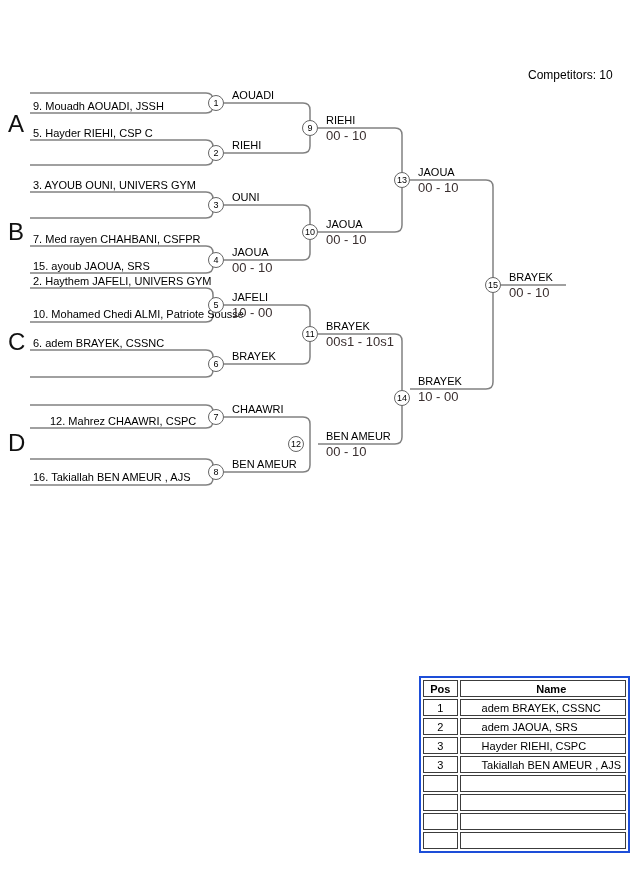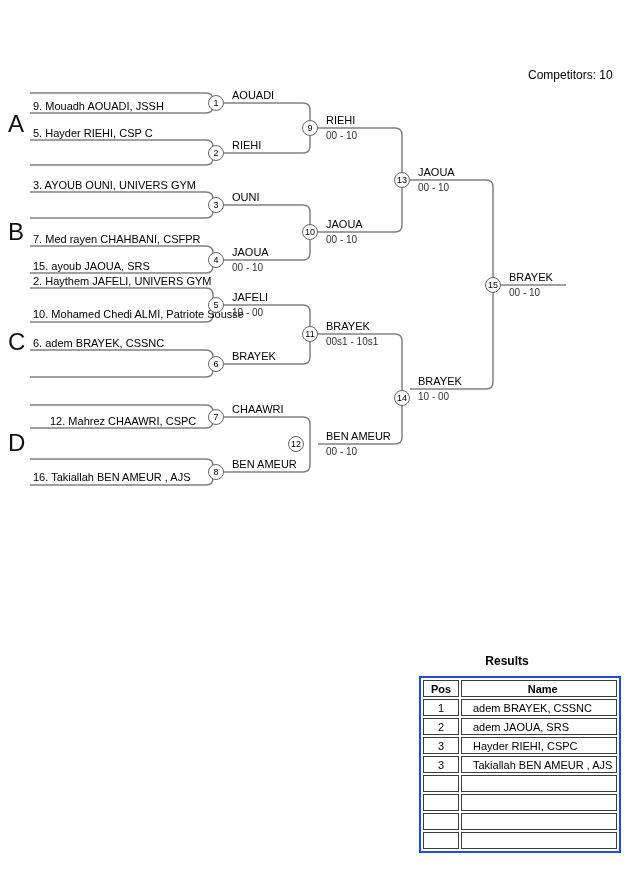--- a/index.html
+++ b/index.html
@@ -5,31 +5,31 @@
   html,body{margin:0;padding:0;background:#fff;}
   #page{position:relative;width:630px;height:891px;background:#fff;
         font-family:"Liberation Sans",sans-serif;color:#000;overflow:hidden;}
   .title{position:absolute;top:40px;left:0;width:630px;text-align:center;
          font-size:21px;font-weight:bold;white-space:pre;letter-spacing:.5px;}
   .competitors{position:absolute;left:528px;top:68px;font-size:12px;}
   svg.lines{position:absolute;left:0;top:0;}
   .seclabel{position:absolute;left:8px;font-size:24px;line-height:24px;color:#111;}
   .cname{position:absolute;font-size:11px;line-height:12px;white-space:pre;}
   .winner{position:absolute;font-size:11px;line-height:12px;font-weight:normal;white-space:pre;}
-  .score{position:absolute;font-size:10px;line-height:9px;color:#3a2f2f;white-space:pre;}
+  .score{position:absolute;font-size:13px;line-height:9px;color:#3a2f2f;white-space:pre;}
   .circle{position:absolute;width:16px;height:16px;border:1px solid #666;border-radius:50%;
           background:#fff;box-sizing:border-box;text-align:center;font-size:9px;line-height:14px;z-index:3;}
   .results-title{position:absolute;left:419px;top:654px;width:176px;text-align:center;
                  font-size:12px;font-weight:bold;}
   table.results{position:absolute;left:419px;top:676px;border-collapse:separate;
                 border-spacing:2px;border:2px solid #1d4ed8;background:#fff;}
   table.results td{border:1px solid #3c3c3c;font-size:11px;height:15px;padding:0 4px;
                    background:#fff;white-space:nowrap;}
   table.results td.pos{width:26px;text-align:center;}
-  table.results td.name{width:136px;text-align:left;padding-left:11px;}
+  table.results td.name{width:136px;text-align:left;padding-left:21px;}
   table.results tr.head td{font-weight:bold;text-align:center;}
 </style>
 </head>
 <body>
 
 <div id="page">
 
   <div class="competitors">Competitors: 10</div>
 
   <svg class="lines" width="630" height="891" viewBox="0 0 630 891">
@@ -109,21 +109,20 @@
   <div class="circle" style="left:208px;top:409px">7</div>
   <div class="circle" style="left:208px;top:464px">8</div>
   <div class="circle" style="left:302px;top:120px">9</div>
   <div class="circle" style="left:302px;top:224px">10</div>
   <div class="circle" style="left:302px;top:326px">11</div>
   <div class="circle" style="left:288px;top:436px">12</div>
   <div class="circle" style="left:394px;top:172px">13</div>
   <div class="circle" style="left:394px;top:390px">14</div>
   <div class="circle" style="left:485px;top:277px">15</div>
 
-  <div class="results-title">Results</div>
   <table class="results">
     <tbody>
         <tr class="head">
       <td class="pos">Pos</td>
       <td class="name" style="text-align:center">Name</td>
     </tr>
     <tr>
       <td class="pos">1</td>
       <td class="name">adem BRAYEK, CSSNC</td>
     </tr>

